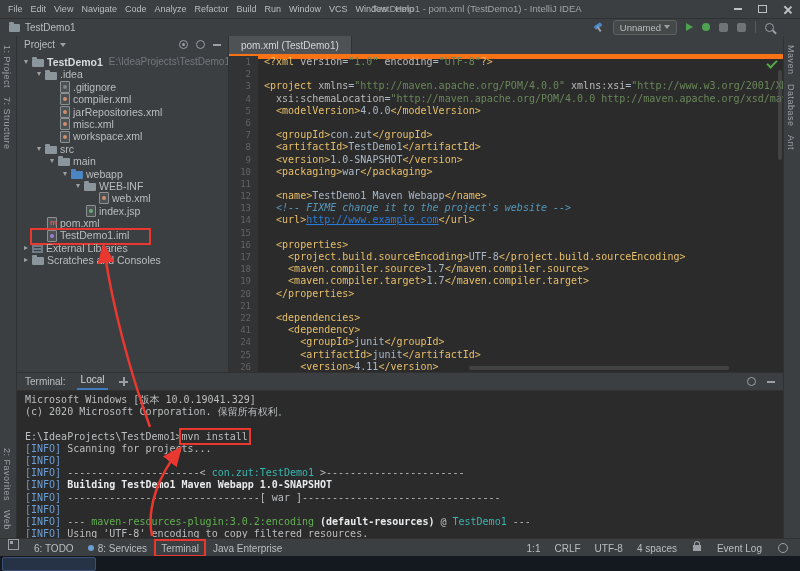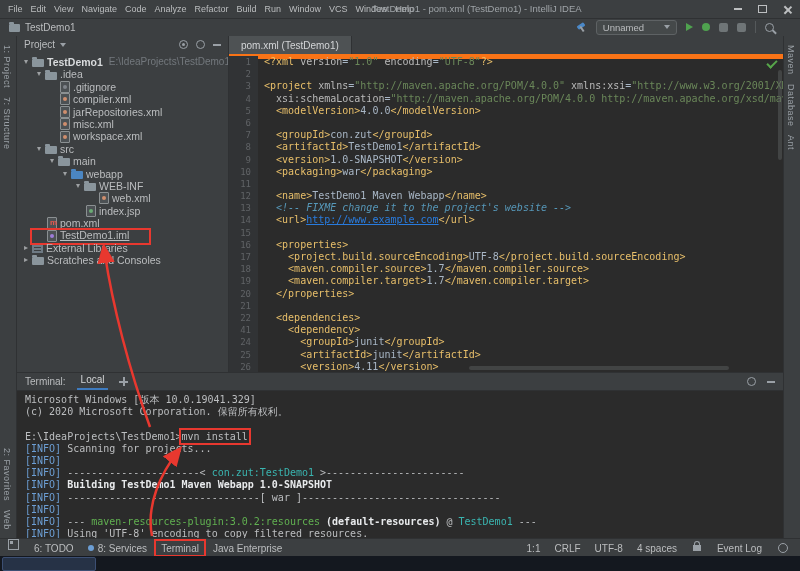--- a/index.html
+++ b/index.html
@@ -17,21 +17,21 @@
   .max-g{width:7px;height:6px;border:1px solid #bdbfc1}
   .close-g{position:relative;width:9px;height:9px}
   .close-g::before,.close-g::after{content:"";position:absolute;left:4px;top:0;width:1.5px;height:10px;background:#bdbfc1}
   .close-g::before{transform:rotate(45deg)}.close-g::after{transform:rotate(-45deg)}
 
   
   .toolbar{position:absolute;left:0;top:18px;width:800px;height:18px;border-bottom:1px solid #2f3133}
   .navleft{position:absolute;left:8px;top:0;height:18px;display:flex;align-items:center;gap:5px}
   .nav-name{font-size:10px;color:#bbbdbf}
   .tb-right{position:absolute;right:26px;top:0;height:18px;display:flex;align-items:center;gap:9px}
-  .combo{display:flex;align-items:center;gap:20px;background:#45494a;border:1px solid #5e6264;border-radius:3px;height:13px;padding:0 6px;font-size:9.5px;color:#bbbdbf}
+  .combo{display:flex;align-items:center;gap:3px;background:#45494a;border:1px solid #5e6264;border-radius:3px;height:13px;padding:0 6px;font-size:9.5px;color:#bbbdbf}
   .tri-down{width:0;height:0;border-left:3px solid transparent;border-right:3px solid transparent;border-top:4px solid #9aa0a6}
   .hammer{position:relative;width:11px;height:11px}
   .hammer::before{content:"";position:absolute;left:1px;top:2px;width:8px;height:4px;background:#4a88c7;border-radius:1px;transform:rotate(-35deg)}
   .hammer::after{content:"";position:absolute;left:5px;top:4px;width:2px;height:6px;background:#9aa0a6;transform:rotate(-35deg)}
   .play-ico{width:0;height:0;border-left:7px solid #4fa24f;border-top:4.5px solid transparent;border-bottom:4.5px solid transparent}
   .bug-ico{width:8px;height:8px;border-radius:50%;background:#4fa24f}
   .gen-ico{width:9px;height:9px;border-radius:2px;background:#6f7577}
   .vsep{width:1px;height:12px;background:#55595b}
   .search-ico{position:relative;width:7px;height:7px;border:1.5px solid #9aa0a6;border-radius:50%}
   .search-ico::after{content:"";position:absolute;right:-4px;bottom:-2px;width:5px;height:1.5px;background:#9aa0a6;transform:rotate(45deg)}
@@ -277,21 +277,21 @@
         <div class="tree-row" style="padding-left: 56px;">
           <span class="arrow"></span>
           <span class="ico file-jsp"></span>
           <span class="lbl">index.jsp</span>
         </div>
         <div class="tree-row" style="padding-left: 17px;">
           <span class="arrow"></span>
           <span class="ico file-maven"></span>
           <span class="lbl">pom.xml</span>
         </div>
-        <div class="tree-row annotated" style="padding-left: 17px; text-decoration: underline;">
+        <div class="tree-row annotated" style="padding-left: 17px;">
           <span class="arrow"></span>
           <span class="ico file-iml"></span>
           <span class="lbl">TestDemo1.iml</span>
         </div>
         <div class="tree-row" style="padding-left: 4px;">
           <span class="arrow">▸</span>
           <span class="ico lib"></span>
           <span class="lbl">External Libraries</span>
         </div>
         <div class="tree-row" style="padding-left: 4px;">
@@ -355,21 +355,21 @@
         <div class="term-line"><span class="t-p">Microsoft Windows [版本 10.0.19041.329]</span></div>
         <div class="term-line"><span class="t-p">(c) 2020 Microsoft Corporation. 保留所有权利。</span></div>
         <div class="term-line"></div>
         <div class="term-line"><span class="t-p">E:\IdeaProjects\TestDemo1&gt;</span><span class="t-boxed">mvn install</span></div>
         <div class="term-line"><span class="t-info">[INFO]</span><span class="t-p"> Scanning for projects...</span></div>
         <div class="term-line"><span class="t-info">[INFO]</span></div>
         <div class="term-line"><span class="t-info">[INFO]</span><span class="t-p"> ----------------------&lt; </span><span class="t-cyan">con.zut:TestDemo1</span><span class="t-p"> &gt;-----------------------</span></div>
         <div class="term-line"><span class="t-info">[INFO]</span><span class="t-b"> Building TestDemo1 Maven Webapp 1.0-SNAPSHOT</span></div>
         <div class="term-line"><span class="t-info">[INFO]</span><span class="t-p"> --------------------------------[ war ]---------------------------------</span></div>
         <div class="term-line"><span class="t-info">[INFO]</span></div>
-        <div class="term-line"><span class="t-info">[INFO]</span><span class="t-p"> --- </span><span class="t-green">maven-resources-plugin:3.0.2:resources</span><span class="t-p"> </span><span class="t-b">(default-resources)</span><span class="t-p"> @ </span><span class="t-cyan">TestDemo1</span><span class="t-p"> ---</span></div>
+        <div class="term-line"><span class="t-info">[INFO]</span><span class="t-p"> --- </span><span class="t-green">maven-resources-plugin:3.0.2:encoding</span><span class="t-p"> </span><span class="t-b">(default-resources)</span><span class="t-p"> @ </span><span class="t-cyan">TestDemo1</span><span class="t-p"> ---</span></div>
         <div class="term-line"><span class="t-info">[INFO]</span><span class="t-p"> Using 'UTF-8' encoding to copy filtered resources.</span></div>
       </div>
   </div>
 
   <div class="statusbar">
     <div class="sb-left">
       <span class="switcher"></span>
     <div class="sb-item">
           <span>6: TODO</span>
         </div>

